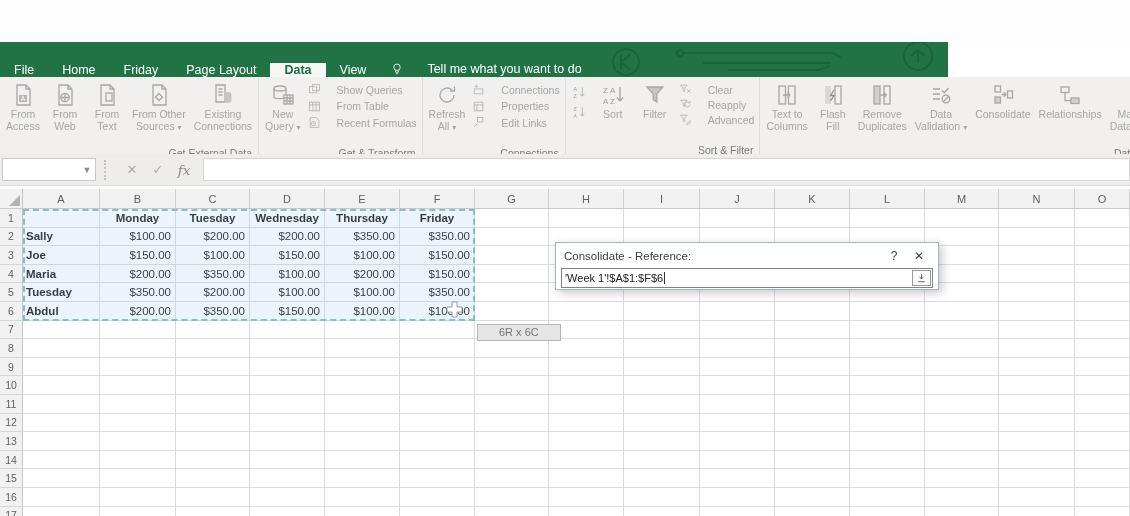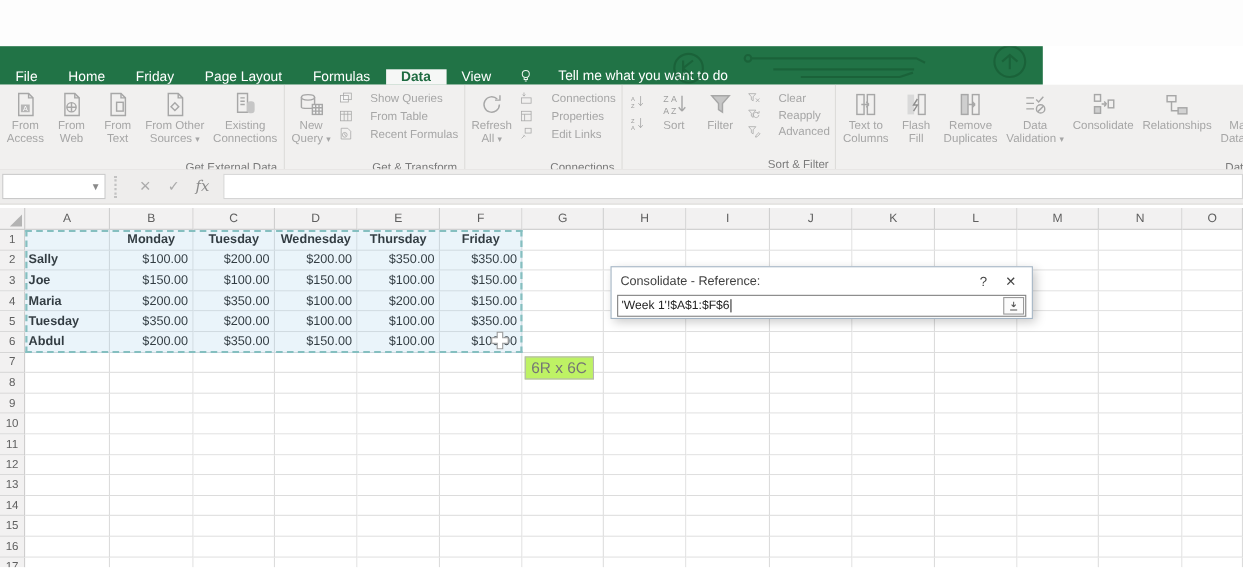--- a/index.html
+++ b/index.html
@@ -54,22 +54,22 @@
         font-size:11.5px;color:#141414;display:flex;align-items:center;overflow:hidden;}
   .cell.center{justify-content:center;}
   .cell.right{justify-content:flex-end;padding-right:4px;}
   .cell.left{padding-left:3px;}
   .b{font-weight:bold;}
   .corner{position:relative;background:#f2f1f1;border-right:1px solid #c6c6c6;border-bottom:1px solid #c9c9c9;}
   .corner:after{content:"";position:absolute;right:2px;bottom:2px;border-style:solid;
         border-width:0 0 11px 11px;border-color:transparent transparent #b3b3b3 transparent;}
   .sel-overlay{position:absolute;background:rgba(160,205,230,.22);border:2px dashed #85bfc0;
         pointer-events:none;box-sizing:border-box;}
-  .size-tip{position:absolute;background:#bef264;border:1px solid #b5b5b5;color:#757575;
-        font-size:14px;padding:1px 5px 2px;white-space:nowrap;}
+  .size-tip{position:absolute;background:#e5e5e5;border:1px solid #b5b5b5;color:#757575;
+        font-size:11px;padding:1px 21px 2px;white-space:nowrap;}
   .cellcursor{position:absolute;pointer-events:none;}
   
   .dlg{position:absolute;left:555px;top:242px;width:382px;height:46px;background:#fff;
        border:1px solid #a3b4c4;box-shadow:3px 3px 9px rgba(0,0,0,.22);}
   .dlg-title-row{display:flex;align-items:center;height:21px;padding:2px 6px 0 8px;}
   .dlg-title{flex:1;font-size:11.5px;color:#3f3f3f;}
   .dlg-help{width:24px;text-align:center;font-size:12px;color:#444;}
   .dlg-close{width:26px;text-align:center;font-size:12px;color:#444;}
   .dlg-inputwrap{position:relative;margin:2px 5px 0 5px;height:18px;border:1px solid #828282;background:#fff;
        display:flex;align-items:center;}
@@ -85,21 +85,20 @@
 <div class="screen">
 
   <div class="topstrip"></div>
 
   <div class="tabbar">
 
     <div class="tab">File</div>
       <div class="tab">Home</div>
       <div class="tab">Friday</div>
       <div class="tab">Page Layout</div>
-      <div class="tab">Formulas</div>
       <div class="tab active">Data</div>
       <div class="tab">View</div>
       <div class="tellme">
       <span class="icn">
         <svg width="14" height="16" viewBox="0 0 24 24" fill="none" stroke-width="1.6">
           <circle cx="12" cy="9" r="5.5"></circle>
             <path d="M9.5 14.5v3h5v-3M10.5 20h3"></path>
         </svg>
       </span>
       <span>Tell me what you want to do</span>

